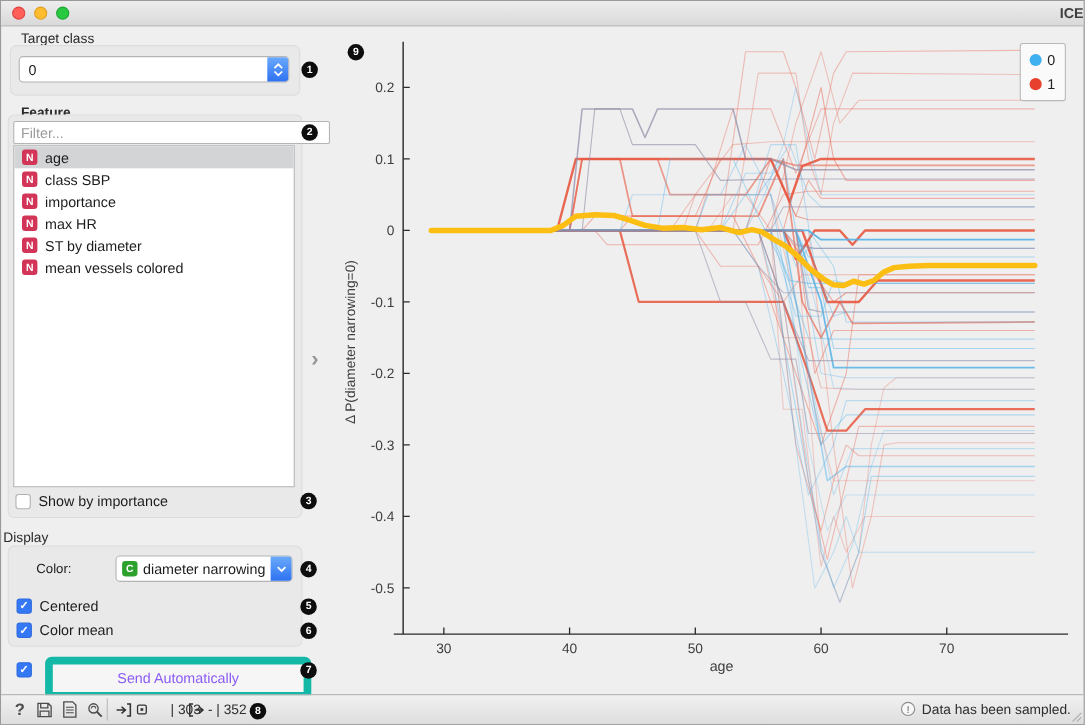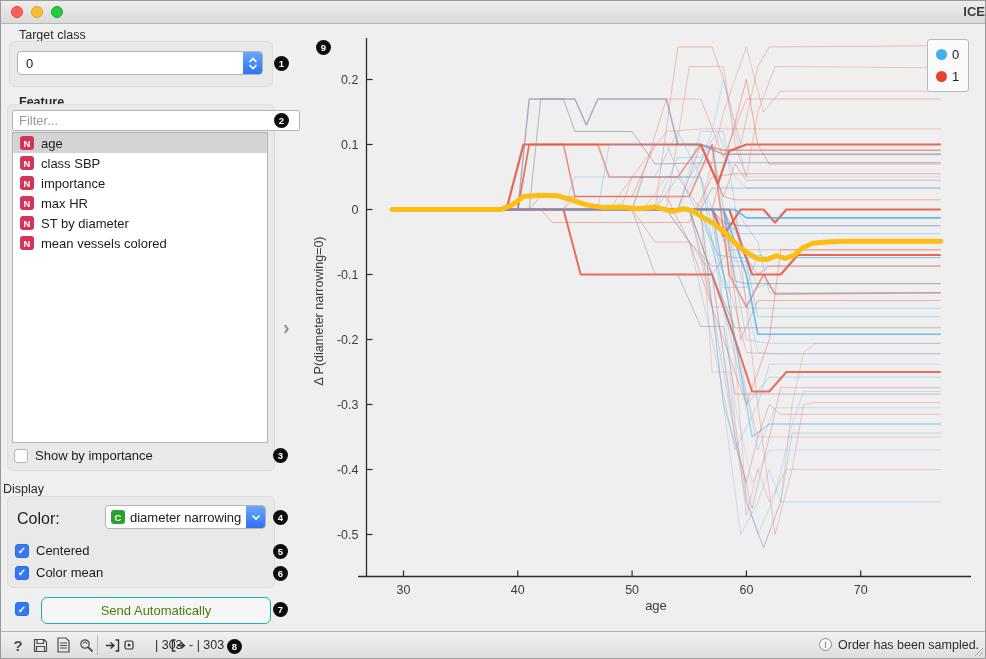--- a/index.html
+++ b/index.html
@@ -28,22 +28,22 @@
   .frow{height:20px;display:flex;align-items:center;gap:7px;padding-left:7px;font-size:13px;cursor:default;}
   .frow.sel{background:#d2d4d6;}
   .vicon{width:14px;height:14px;border-radius:3px;color:#fff;font-size:9.5px;font-weight:700;
          display:flex;align-items:center;justify-content:center;flex:0 0 auto;}
   .vicon.N{background:#d23557;}
   .vicon.C{background:#2ca22c;}
   .cbrow{position:absolute;display:flex;align-items:center;gap:7px;font-size:13px;}
   .cb{width:14px;height:14px;border-radius:3px;box-sizing:border-box;background:#fff;border:1px solid #b2b2b2;
       display:flex;align-items:center;justify-content:center;flex:0 0 auto;}
   .cb.on{background:#3578f6;border-color:#2f6be0;color:#fff;font-size:10px;font-weight:700;}
-  .send-btn{position:absolute;border:1px solid #14b8a6;border-radius:6px;background:#f6f6f6;
-            font-size:13px;color:#4d7c0f;display:flex;align-items:center;justify-content:center;}
+  .send-btn{position:absolute;border:7px solid #14b8a6;border-radius:6px;background:#f6f6f6;
+            font-size:13px;color:#8b5cf6;display:flex;align-items:center;justify-content:center;}
   .collapse{position:absolute;left:282px;top:315px;font-size:20px;color:#969696;font-weight:700;}
   
   .ann{position:absolute;width:15px;height:15px;border-radius:50%;background:#0d0d0d;color:#fff;
        font-size:9.5px;font-weight:700;display:flex;align-items:center;justify-content:center;z-index:30;}
   
   #ice-svg{position:absolute;left:310px;top:22px;}
   .legend{position:absolute;left:926px;top:38px;width:42px;background:#fafafa;border:1px solid #b9b9b9;
           border-radius:3px;padding:7px 0 7px 8px;display:flex;flex-direction:column;gap:7px;z-index:20;box-sizing:border-box;}
   .leg-item{display:flex;align-items:center;gap:5px;font-size:13px;color:#222;}
   .leg-dot{width:11px;height:11px;border-radius:50%;flex:0 0 auto;}
@@ -111,21 +111,21 @@
         <span>mean vessels colored</span>
       </div>
     </div>
   <div class="cbrow" style="left:13px;top:447px;">
     <span class="cb" id="cb-order"></span>
     <span>Show by importance</span>
   </div>
 
   <div class="side-label" style="left:2px;top:481px;">Display</div>
   <div class="gbox" style="left:6px;top:495px;width:266px;height:90px;"></div>
-  <div style="position:absolute;left:16px;top:509px;font-size:16px;">Color:</div>
+  <div style="position:absolute;left:32px;top:509px;font-size:12px;">Color:</div>
   <div class="combo" style="left:104px;top:504px;width:161px;height:24px;">
     <span class="vicon C" style="margin-left:5px;">C</span>
     <span class="val" style="padding-left:5px;">diameter narrowing</span>
     <span class="stepper">
       <svg width="10" height="7" viewBox="0 0 10 7">
           <path d="M1.5 1.5 L5 5 L8.5 1.5" fill="none" stroke="#fff" stroke-width="1.6"></path>
         </svg>
     </span>
   </div>
   <div class="cbrow" style="left:14px;top:542px;">
@@ -287,21 +287,21 @@
           <rect x="3.8" y="3.8" width="2.4" height="2.4" fill="#333"></rect>
         </svg>
     </span>
     <span class="sb-text" style="left:134px;margin-left:20px;">| 303</span>
     <span class="sb-icon" style="left:168px;">
       <svg width="15" height="13" viewBox="0 0 15 13">
           <path d="M4.5 1 H1.5 V12 H4.5" fill="none" stroke="#333" stroke-width="1.4"></path>
           <path d="M6 6.5 H13 M10 3.5 L13.5 6.5 L10 9.5" fill="none" stroke="#333" stroke-width="1.4"></path>
         </svg>
     </span>
-    <span class="sb-text" style="left:188px;">- | 303</span>
+    <span class="sb-text" style="left:188px;">- | 352</span>
     <span class="warn-circle">!</span>
-    <span class="sb-text" style="left:837px;">Order has been sampled.</span>
+    <span class="sb-text" style="left:837px;">Data has been sampled.</span>
     <svg style="position:absolute;right:1px;bottom:1px;" width="12" height="12" viewBox="0 0 12 12">
       <path d="M11 3 L3 11 M11 7 L7 11" stroke="#ababab" stroke-width="1"></path>
     </svg>
   </div>
 
 </div>
 
 </body></html>

